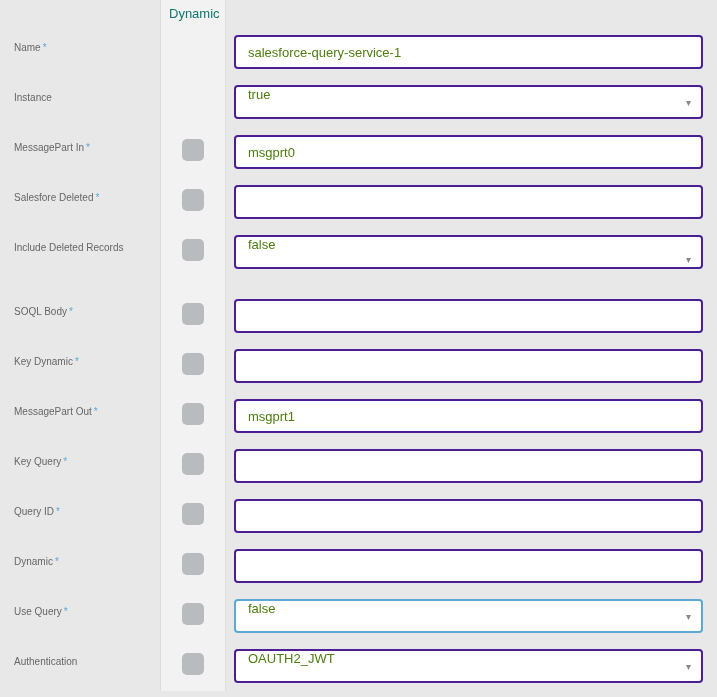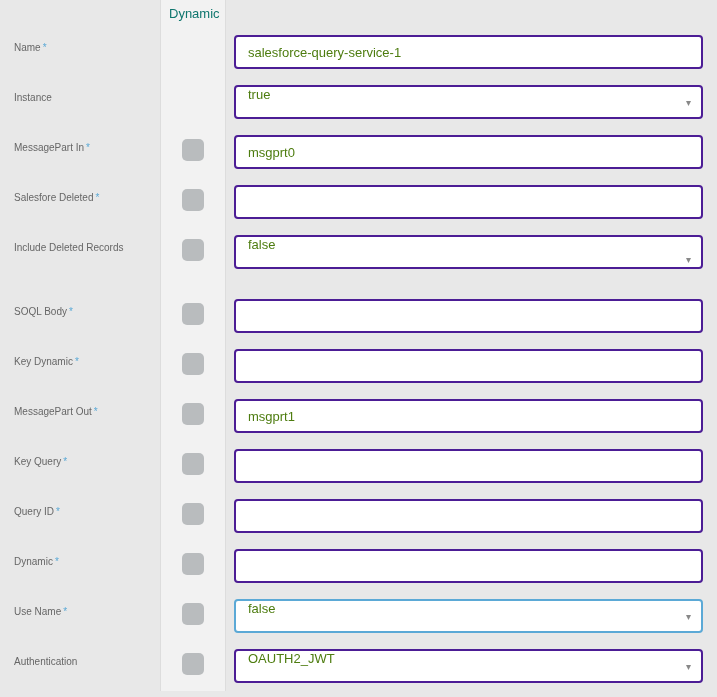--- a/index.html
+++ b/index.html
@@ -213,21 +213,21 @@
     <div class="label-cell"><span>Dynamic</span><span class="req">*</span></div>
     <div class="dynamic-cell">
         <div class="dynamic-toggle"></div>
       </div>
     <div class="input-cell">
         <input class="text-input" value="" style="">
       </div>
   </div>
 
   <div class="row">
-    <div class="label-cell"><span>Use Name</span><span class="req">*</span></div>
+    <div class="label-cell"><span>Use Query</span><span class="req">*</span></div>
     <div class="dynamic-cell">
         <div class="dynamic-toggle"></div>
       </div>
     <div class="input-cell">
       <div class="select-wrap">
         <div class="select-input highlighted">false</div>
         <span class="chevron">▾</span>
       </div>
     </div>
   </div>

